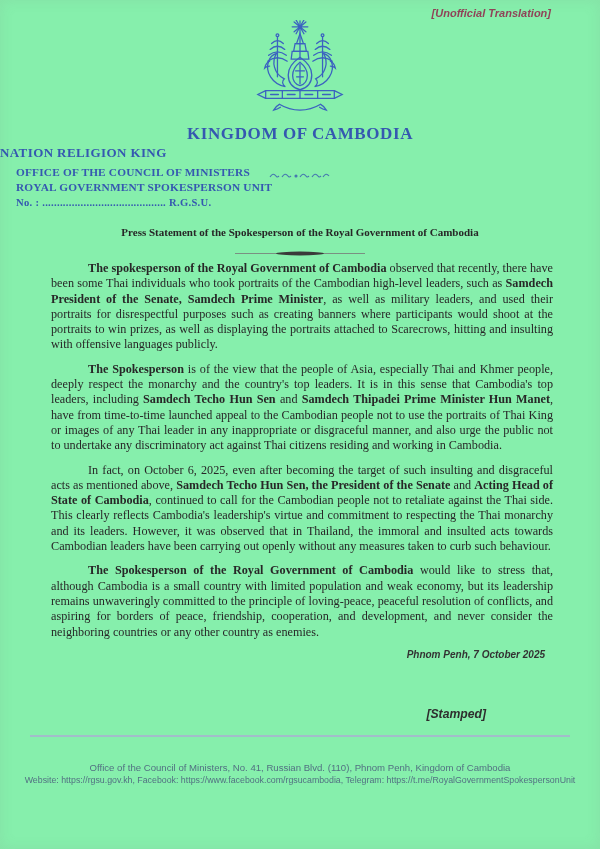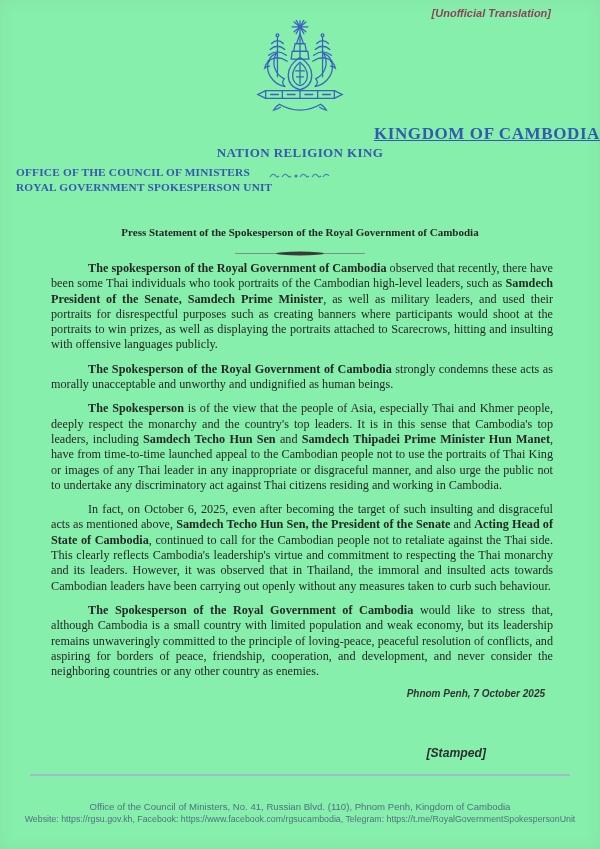--- a/index.html
+++ b/index.html
@@ -18,31 +18,30 @@
     text-align:right;
     padding-right:49px;
     font-family:"Liberation Sans", sans-serif;
     font-style:italic;
     font-weight:bold;
     font-size:11px;
     color:#8f4358;
   }
   .emblem{ text-align:center; margin-top:1px; height:102px; }
   .kingdom{
-    text-align:right;
+    text-align:center;
     font-variant:small-caps;
     font-weight:bold;
     font-size:17px;
     letter-spacing:.6px;
     color:#3558b0;
     margin-top:2px;
-    text-decoration:underline;
   }
   .motto{
-    text-align:center;
+    text-align:left;
     font-variant:small-caps;
     font-weight:bold;
     font-size:13px;
     letter-spacing:.4px;
     color:#3558b0;
     margin-top:1px;
   }
   .head-row{ position:relative; height:54px; margin-top:2px; }
   .khmer-orn{ position:absolute; left:0; right:0; top:3px; text-align:center; opacity:.8; }
   .office-block{
@@ -187,35 +186,35 @@
         <path d="M14 6 Q17 1 20 5 Q21 7 23 5"></path>
         <circle cx="28" cy="5" r="1" fill="#3558b0"></circle>
         <path d="M32 6 Q35 1 38 5 Q39 7 41 5"></path>
         <path d="M44 6 Q47 1 50 5 Q51 7 53 5"></path>
         <path d="M55 6 Q58 1 61 5"></path>
       </svg>
     </div>
     <div class="office-block">
       <div class="office-line">OFFICE OF THE COUNCIL OF MINISTERS</div>
       <div class="office-line">ROYAL GOVERNMENT SPOKESPERSON UNIT</div>
+      <div class="refline">No. : .......................................... R.G.S.U.</div>
     </div>
   </div>
 
   <div class="title">Press Statement of the Spokesperson of the Royal Government of Cambodia</div>
 
   <div class="divider">
     <svg width="130" height="7" viewBox="0 0 130 7">
       <line x1="0" y1="3.5" x2="130" y2="3.5" stroke="#777" stroke-width="0.8"></line>
       <ellipse cx="65" cy="3.5" rx="24" ry="1.9" fill="#3a3a3a"></ellipse>
     </svg>
   </div>
 
   <div class="body-block">
       <p class="para"><span class="b">The spokesperson of the Royal Government of Cambodia</span><span> observed that recently, there have been some Thai individuals who took portraits of the Cambodian high-level leaders, such as </span><span class="b">Samdech President of the Senate, Samdech Prime Minister</span><span>, as well as military leaders, and used their portraits for disrespectful purposes such as creating banners where participants would shoot at the portraits to win prizes, as well as displaying the portraits attached to Scarecrows, hitting and insulting with offensive languages publicly.</span></p>
-      <p class="para"><span class="b">The Spokesperson of the Royal Government of Cambodia</span><span> strongly condemns these acts as morally unacceptable and unworthy and undignified as human beings.</span></p>
       <p class="para"><span class="b">The Spokesperson</span><span> is of the view that the people of Asia, especially Thai and Khmer people, deeply respect the monarchy and the country's top leaders. It is in this sense that Cambodia's top leaders, including </span><span class="b">Samdech Techo Hun Sen</span><span> and </span><span class="b">Samdech Thipadei Prime Minister Hun Manet</span><span>, have from time-to-time launched appeal to the Cambodian people not to use the portraits of Thai King or images of any Thai leader in any inappropriate or disgraceful manner, and also urge the public not to undertake any discriminatory act against Thai citizens residing and working in Cambodia.</span></p>
       <p class="para"><span>In fact, on October 6, 2025, even after becoming the target of such insulting and disgraceful acts as mentioned above, </span><span class="b">Samdech Techo Hun Sen, the President of the Senate</span><span> and </span><span class="b">Acting Head of State of Cambodia</span><span>, continued to call for the Cambodian people not to retaliate against the Thai side. This clearly reflects Cambodia's leadership's virtue and commitment to respecting the Thai monarchy and its leaders. However, it was observed that in Thailand, the immoral and insulted acts towards Cambodian leaders have been carrying out openly without any measures taken to curb such behaviour.</span></p>
       <p class="para"><span class="b">The Spokesperson of the Royal Government of Cambodia</span><span> would like to stress that, although Cambodia is a small country with limited population and weak economy, but its leadership remains unwaveringly committed to the principle of loving-peace, peaceful resolution of conflicts, and aspiring for borders of peace, friendship, cooperation, and development, and never consider the neighboring countries or any other country as enemies.</span></p>
     </div>
 
   <div class="dateline">Phnom Penh, 7 October 2025</div>
 
   <div class="stamp">[Stamped]</div>
 
   <div class="footrule"></div>

